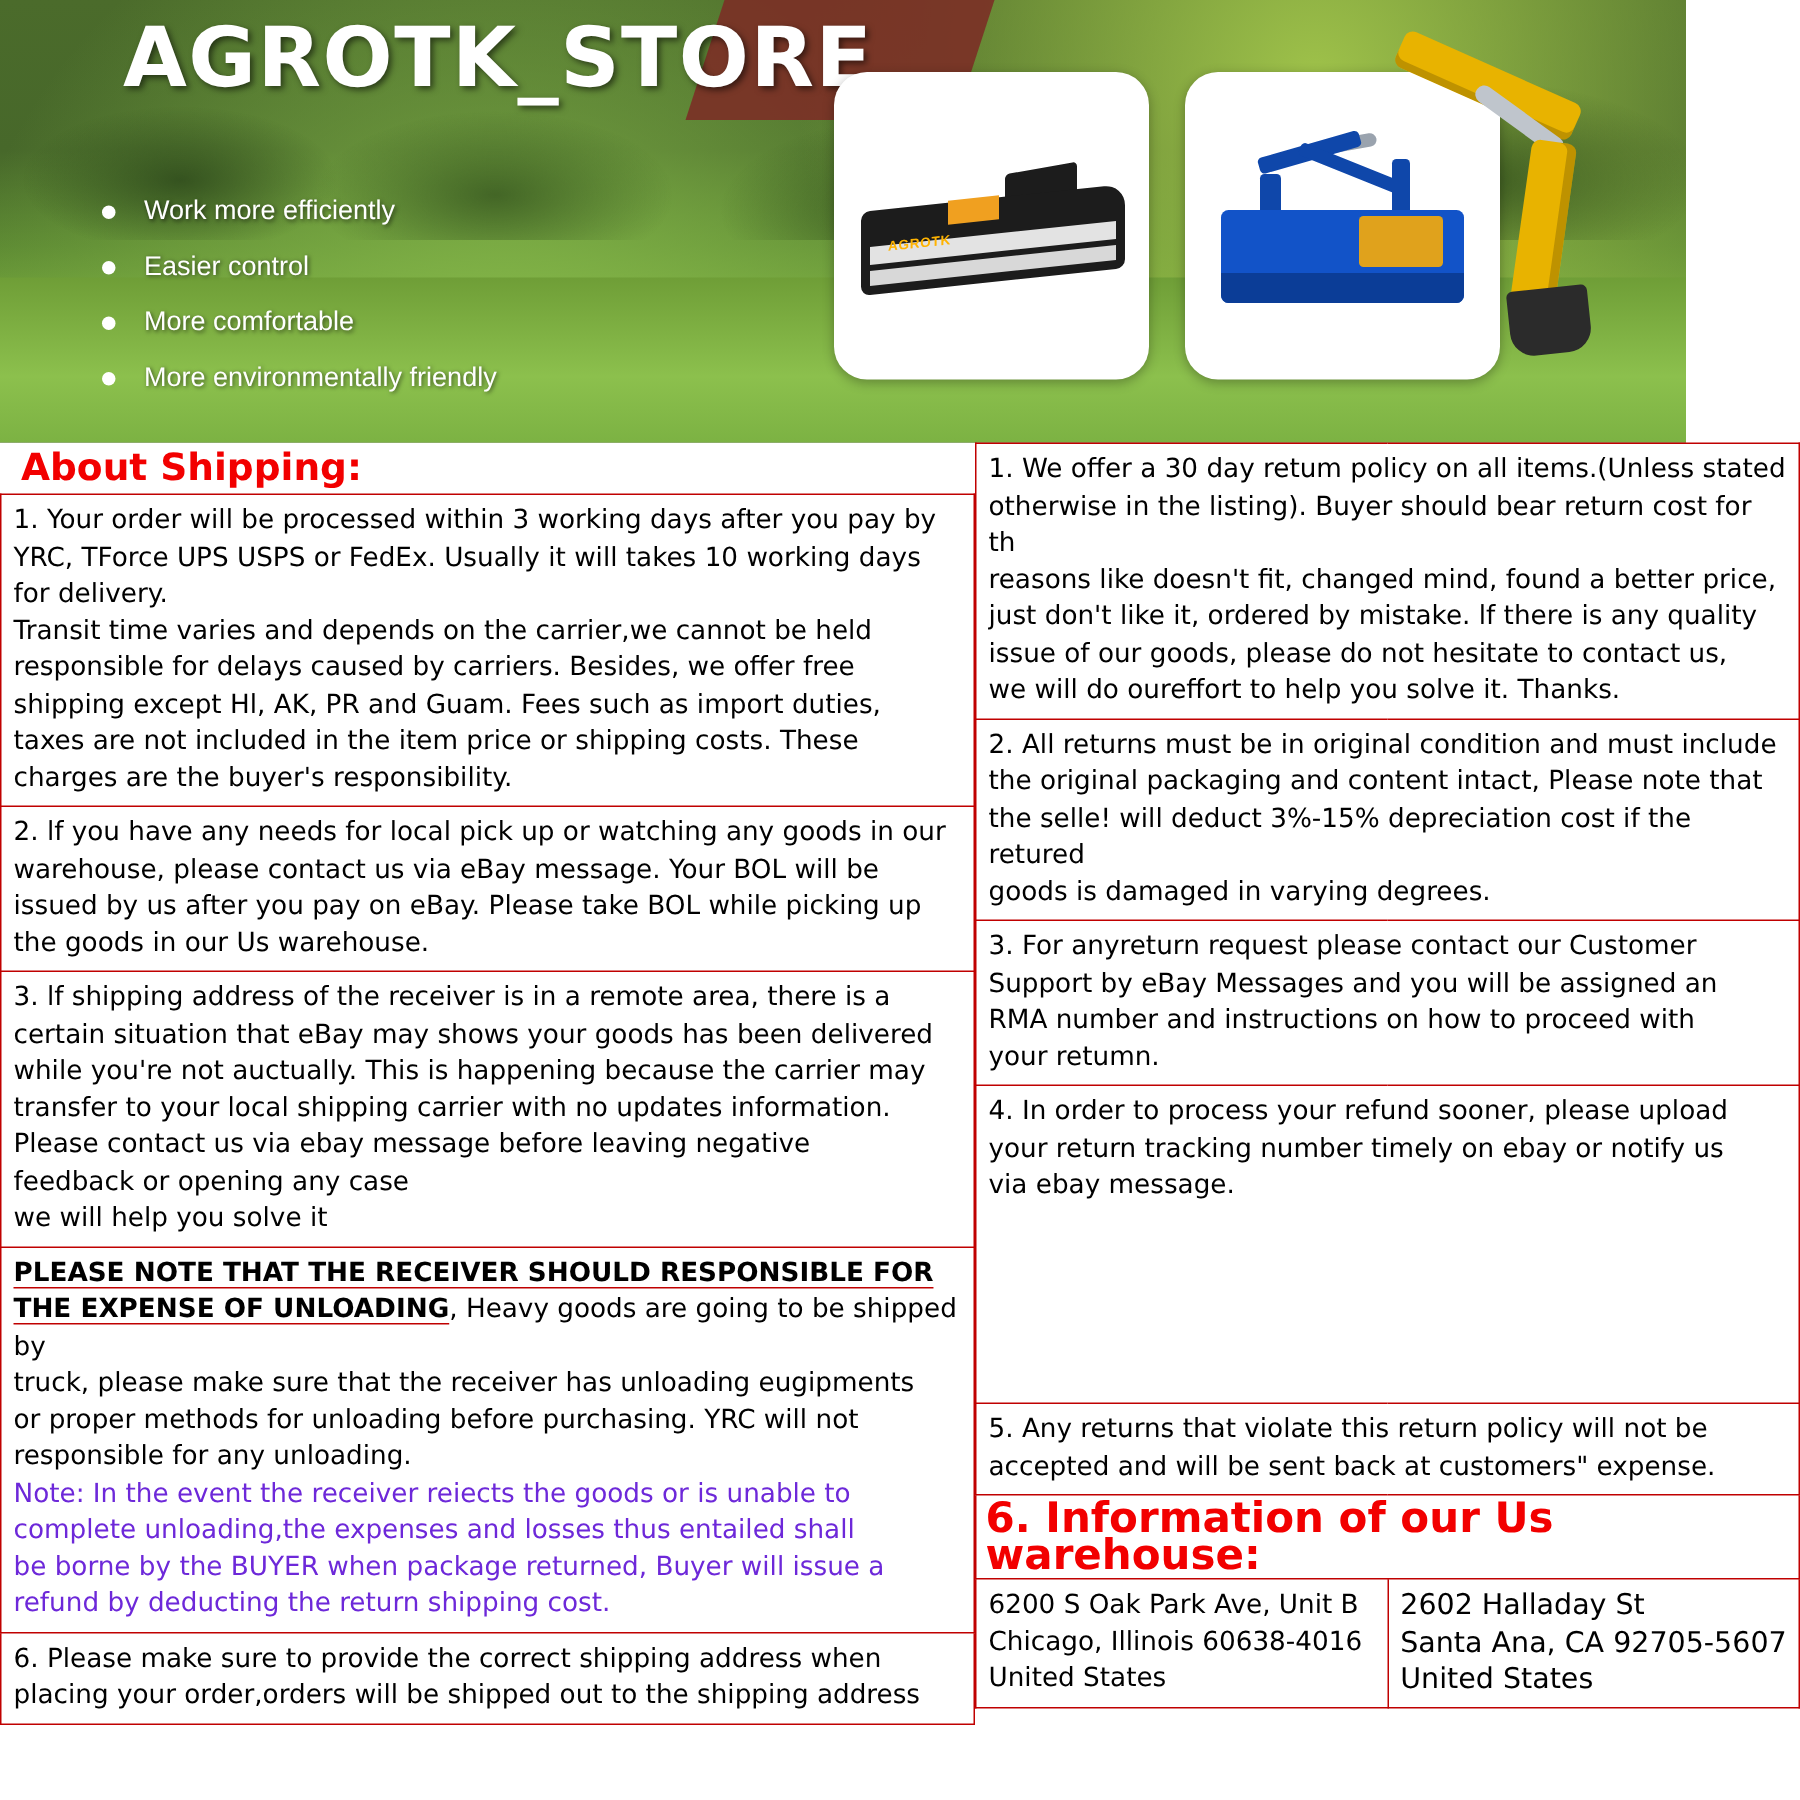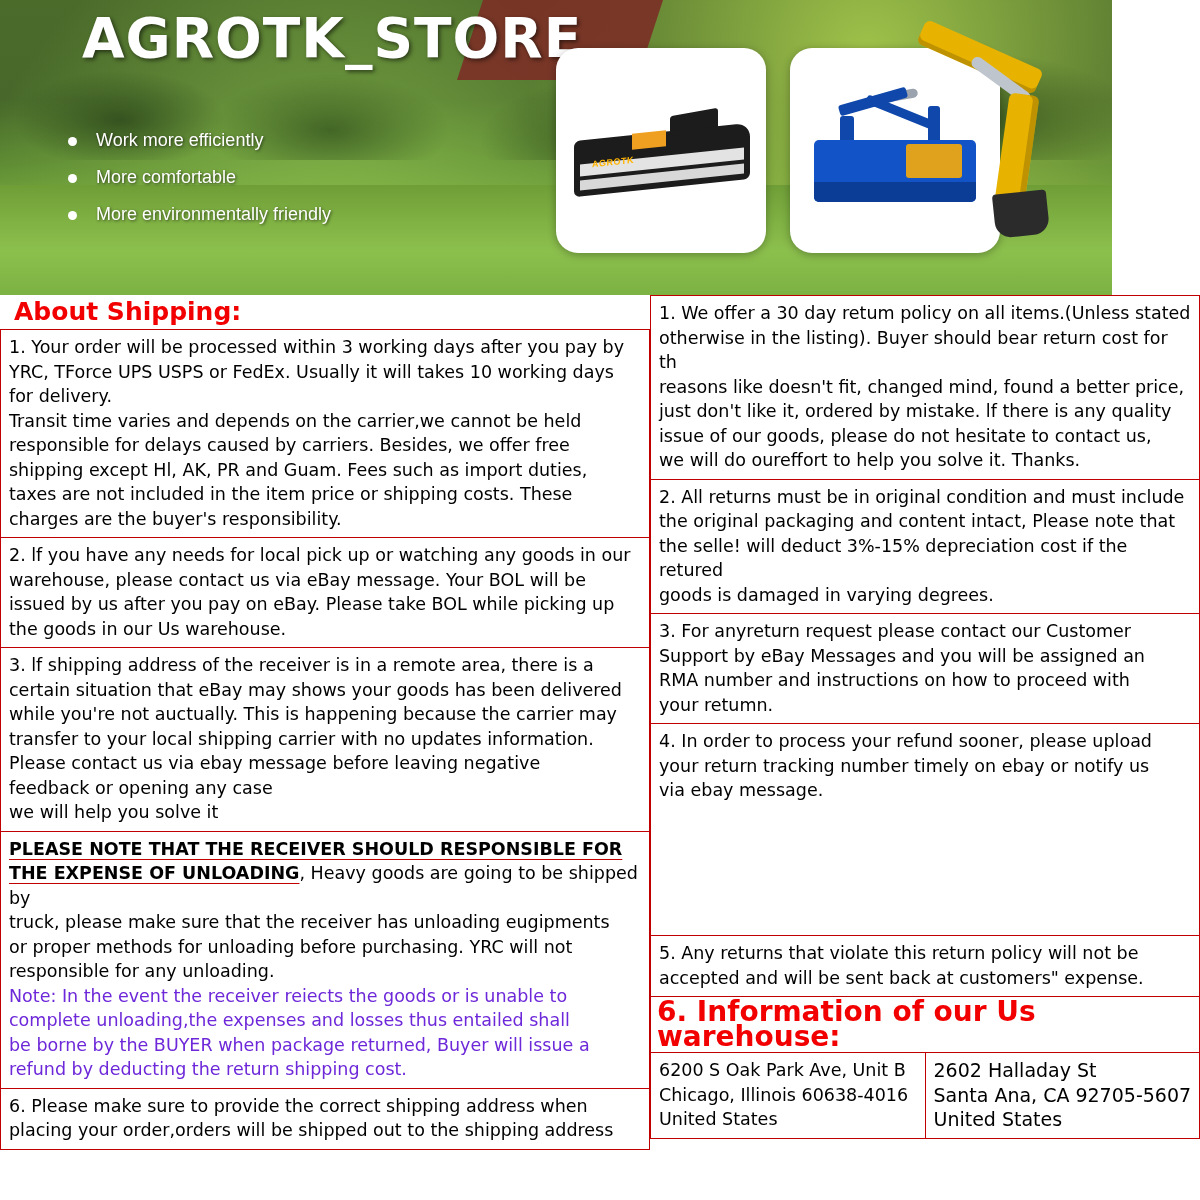--- a/index.html
+++ b/index.html
@@ -19,20 +19,21 @@
     height: 1200px;
   }
 
   
   .banner {
     position: relative;
     width: 1112px;
     height: 295px;
     overflow: hidden;
     background: linear-gradient(#3d5a20, #2f4a18);
+    padding-left: 12px;
   }
   .banner-bg {
     position: absolute;
     inset: 0;
     background:
       radial-gradient(circle at 78% 18%, #9fc24a 0%, rgba(159,194,74,0) 38%),
       radial-gradient(circle at 30% 92%, #86b84a 0%, rgba(134,184,74,0) 45%),
       linear-gradient(to bottom, #4b6b2b 0%, #47682a 34%, #5d8a33 56%, #76a83d 72%, #8dbd4a 100%);
   }
   .banner-bushes {
@@ -321,20 +322,21 @@
   <div class="banner">
     <div class="banner-bg"></div>
     <div class="banner-bushes"></div>
     <div class="banner-roof"></div>
     <div class="banner-grass"></div>
 
     <div class="banner-title">AGROTK_STORE</div>
 
     <ul class="banner-list">
       <li>Work more efficiently</li>
+      <li>Easier control</li>
       <li>More comfortable</li>
       <li>More environmentally friendly</li>
     </ul>
 
     <div class="prod-card one">
       <div class="mower-black">
         <div class="hitch"></div>
         <div class="deck"></div>
         <div class="orange"></div>
         <div class="band"></div>

